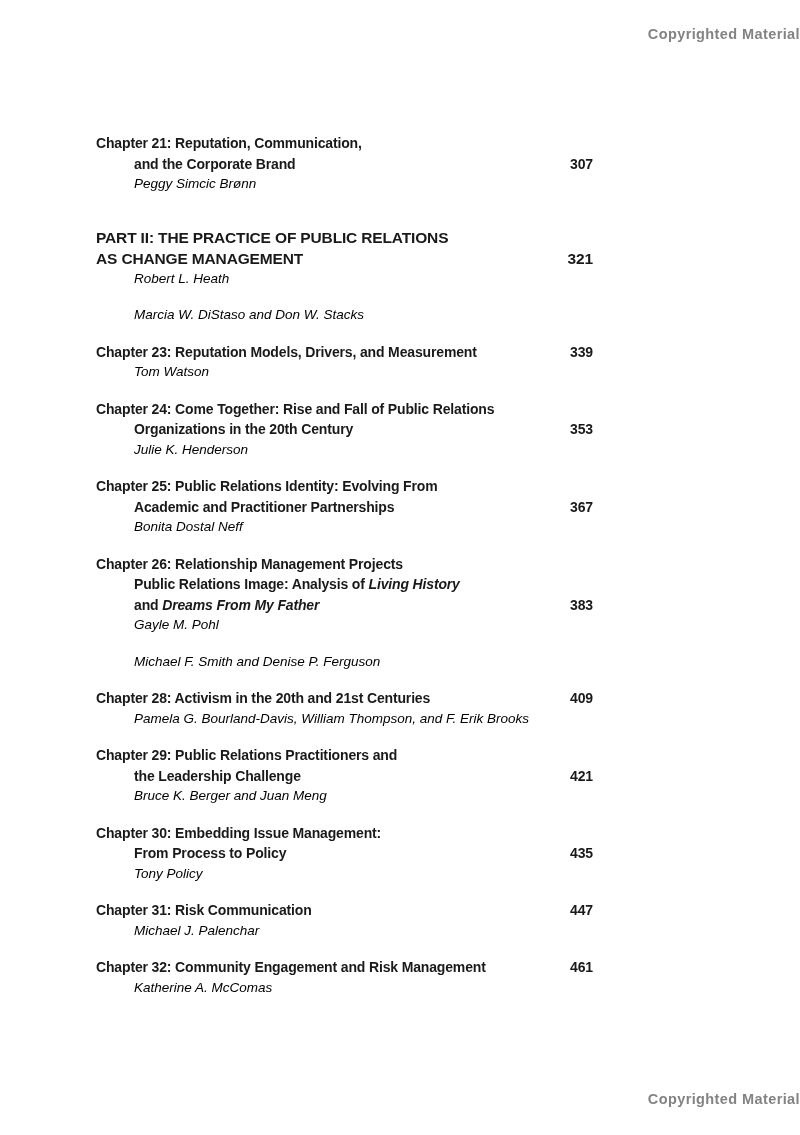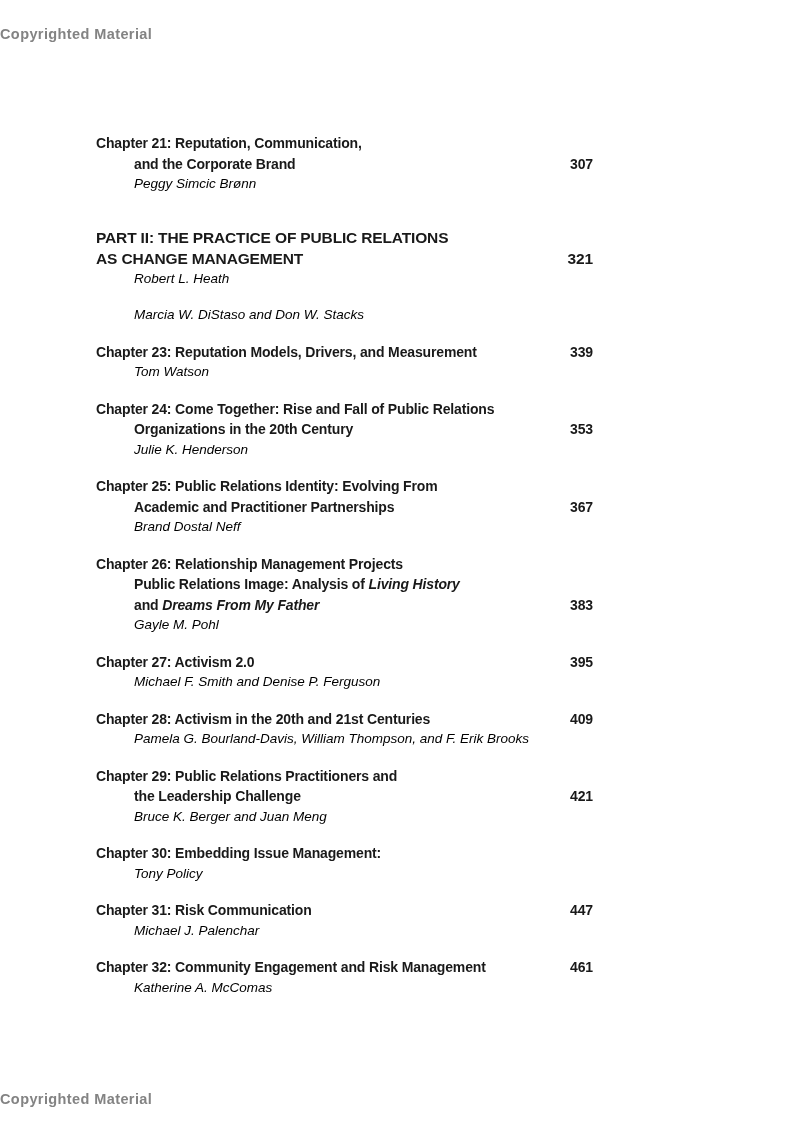--- a/index.html
+++ b/index.html
@@ -13,21 +13,21 @@
     height: 1135px;
     background: #ffffff;
     overflow: hidden;
     font-family: "Liberation Sans", sans-serif;
     color: #191919;
   }
   .watermark {
     position: absolute;
     left: 0;
     width: 100%;
-    text-align: left;
+    text-align: right;
     color: #838383;
     font-weight: bold;
     font-size: 14.5px;
     letter-spacing: 0.4px;
   }
   .watermark.top { top: 26px; }
   .watermark.bottom { top: 1091px; }
 
   .toc {
     position: absolute;
@@ -120,40 +120,36 @@
         <div class="author">Julie K. Henderson</div>
       </div>
       <div class="entry">
         <div class="line">
           <span class="t"><span>Chapter 25: Public Relations Identity: Evolving From</span></span>
         </div>
         <div class="line indent">
           <span class="t"><span>Academic and Practitioner Partnerships</span></span>
           <span class="page-number">367</span>
         </div>
-        <div class="author">Brand Dostal Neff</div>
+        <div class="author">Bonita Dostal Neff</div>
       </div>
       <div class="entry">
         <div class="line">
           <span class="t"><span>Chapter 26: Relationship Management Projects</span></span>
         </div>
         <div class="line indent">
           <span class="t"><span>Public Relations Image: Analysis of </span><span class="ital">Living History</span></span>
         </div>
         <div class="line indent">
           <span class="t"><span>and </span><span class="ital">Dreams From My Father</span></span>
           <span class="page-number">383</span>
         </div>
         <div class="author">Gayle M. Pohl</div>
       </div>
       <div class="entry">
-        <div class="line">
-          <span class="t"><span>Chapter 27: Activism 2.0</span></span>
-          <span class="page-number">395</span>
-        </div>
         <div class="author">Michael F. Smith and Denise P. Ferguson</div>
       </div>
       <div class="entry">
         <div class="line">
           <span class="t"><span>Chapter 28: Activism in the 20th and 21st Centuries</span></span>
           <span class="page-number">409</span>
         </div>
         <div class="author">Pamela G. Bourland-Davis, William Thompson, and F. Erik Brooks</div>
       </div>
       <div class="entry">
@@ -163,20 +159,24 @@
         <div class="line indent">
           <span class="t"><span>the Leadership Challenge</span></span>
           <span class="page-number">421</span>
         </div>
         <div class="author">Bruce K. Berger and Juan Meng</div>
       </div>
       <div class="entry">
         <div class="line">
           <span class="t"><span>Chapter 30: Embedding Issue Management:</span></span>
         </div>
+        <div class="line indent">
+          <span class="t"><span>From Process to Policy</span></span>
+          <span class="page-number">435</span>
+        </div>
         <div class="author">Tony Policy</div>
       </div>
       <div class="entry">
         <div class="line">
           <span class="t"><span>Chapter 31: Risk Communication</span></span>
           <span class="page-number">447</span>
         </div>
         <div class="author">Michael J. Palenchar</div>
       </div>
       <div class="entry">

